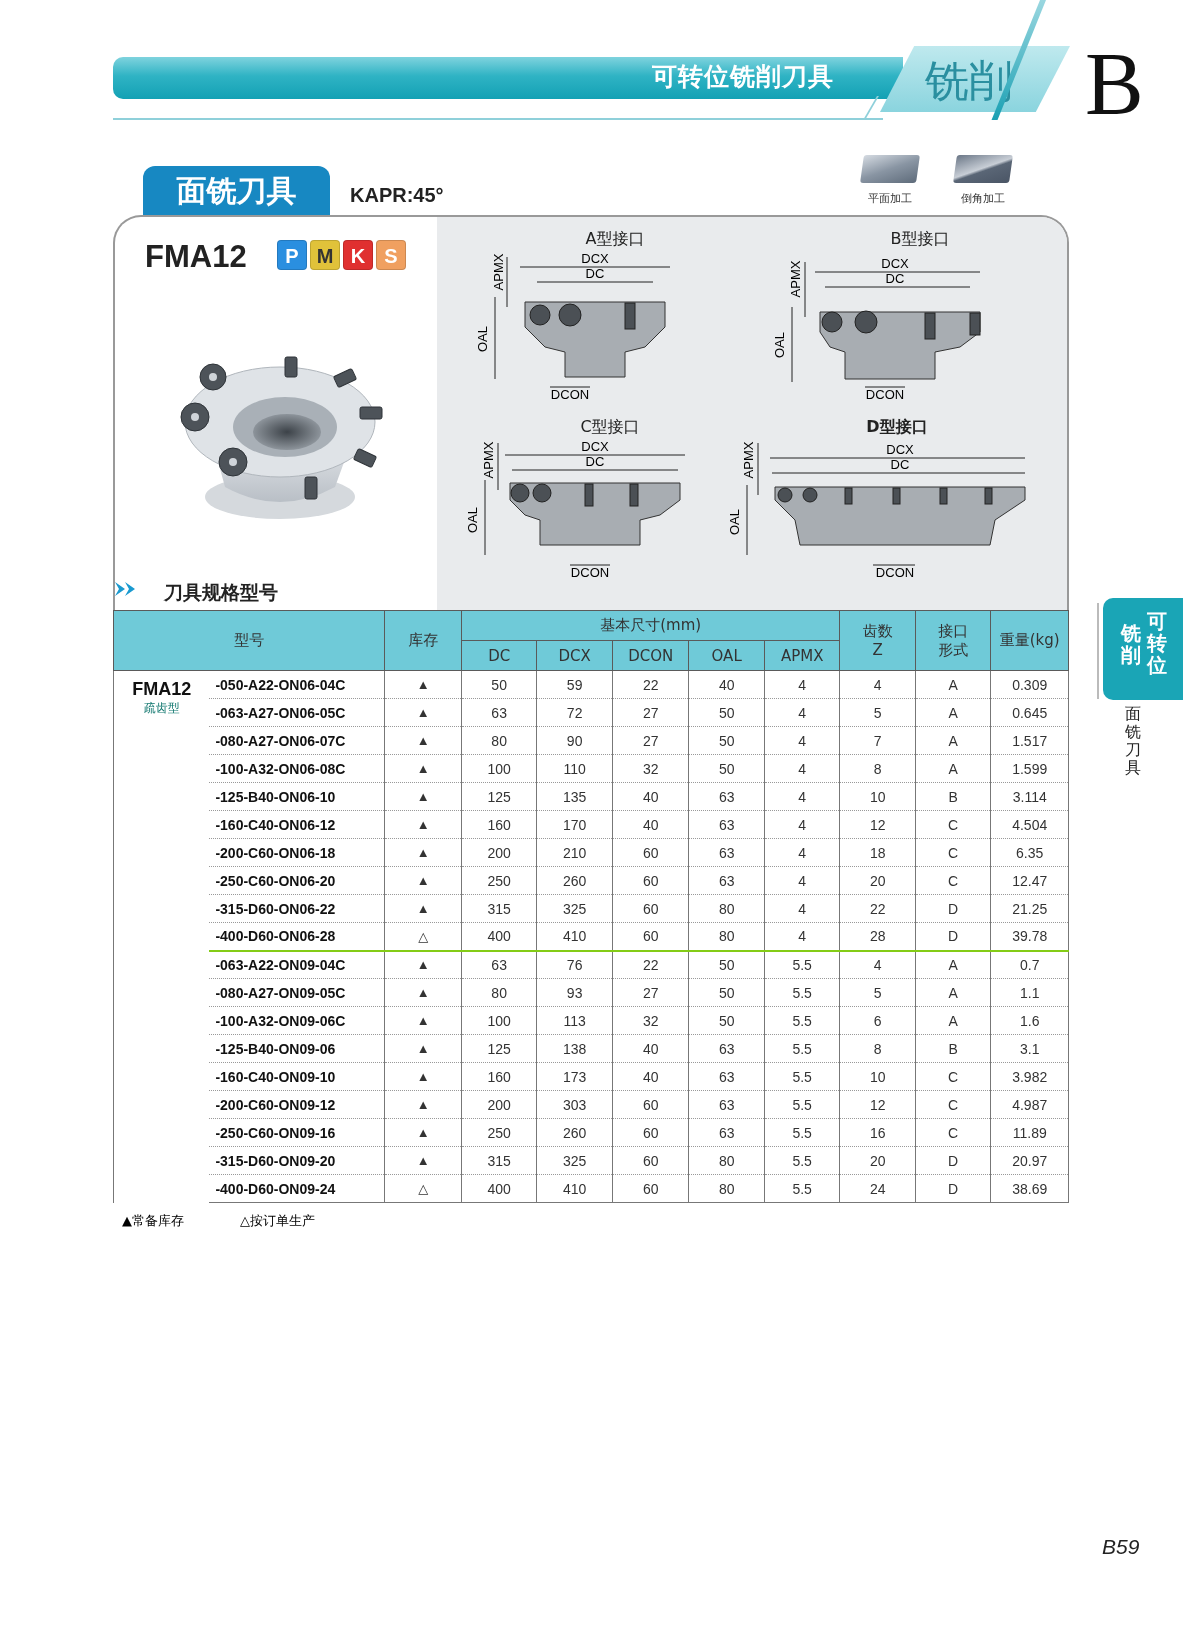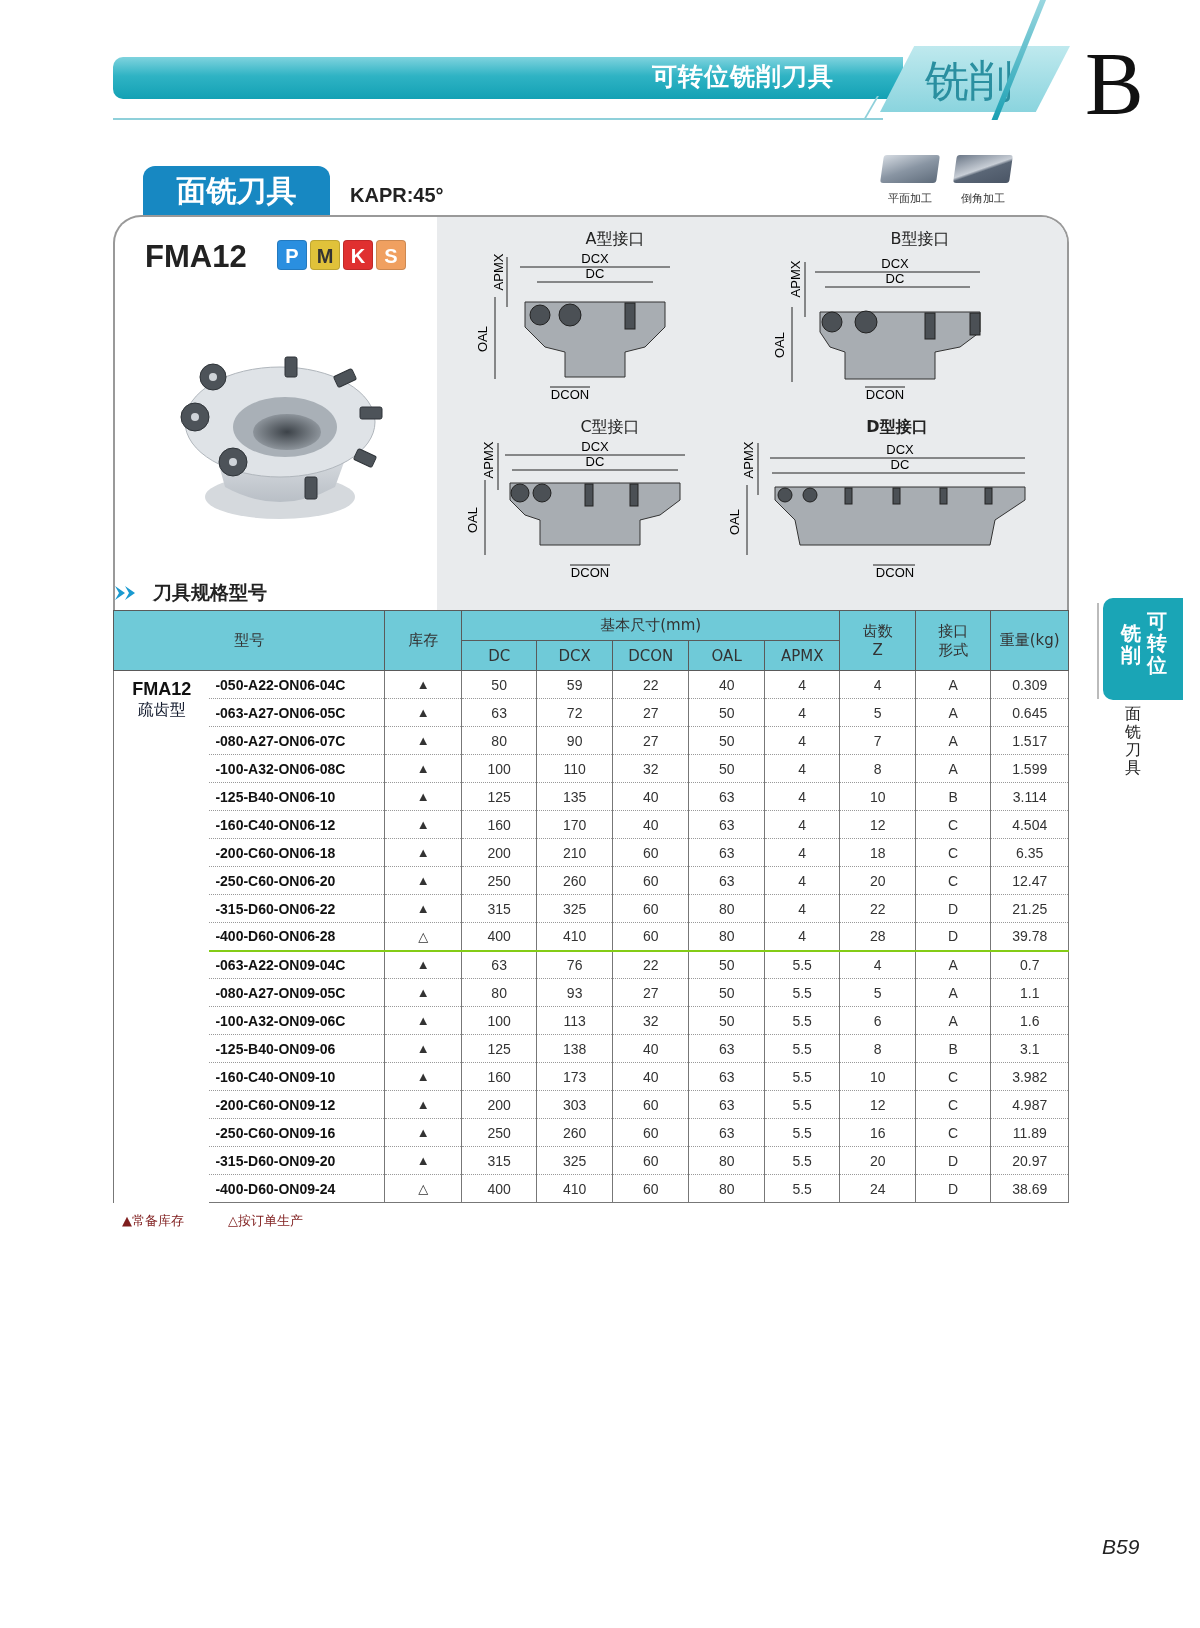--- a/index.html
+++ b/index.html
@@ -34,36 +34,36 @@
   .mat-badges { position: absolute; left: 162px; top: 23px; display: flex; gap: 3px; }
   .mat { width: 30px; height: 30px; border-radius: 4px; color: #fff; font-weight: bold; font-size: 20px; text-align: center; line-height: 30px; border: 1px solid rgba(0,0,0,0.15); }
 
   
   .product { position: absolute; left: 40px; top: 95px; width: 240px; height: 220px; }
 
   
   .diag { position: absolute; width: 300px; height: 180px; }
   .diag-title { position: absolute; width: 100%; text-align: center; font-size: 16px; color: #222; font-family: "DejaVu Sans", sans-serif; }
 
-  .specs-heading { position: absolute; left: 113px; top: 580px; display: flex; align-items: center; gap: 12px; }
+  .specs-heading { position: absolute; left: 113px; top: 580px; display: flex; gap: 23px; }
   .specs-heading .txt { font-size: 19px; font-weight: bold; color: #222; font-family: "DejaVu Sans", sans-serif; }
 
   
   table.spec { position: absolute; left: 113px; top: 610px; width: 956px; border-collapse: collapse; font-size: 14px; }
   table.spec th { background: #6fcad8; color: #333; font-weight: normal; border: 1px solid #5a5a5a; font-family: "DejaVu Sans", sans-serif; font-size: 15px; }
   table.spec td { text-align: center; height: 28px; border-left: 1px solid #777; border-right: 1px solid #777; border-bottom: 1px dotted #999; color: #333; }
   table.spec td.code { text-align: left; font-weight: bold; padding-left: 6px; border-left: none; color: #111; }
   table.spec td.family { border-bottom: none; vertical-align: top; text-align: center; border-right: none; }
   table.spec tr.group-start td:not(.family) { border-top: 2px solid #84cc16; }
   table.spec tr.last td { border-bottom: 1px solid #777; }
   .fam-name { font-weight: bold; font-size: 18px; margin-top: 8px; color: #111; }
-  .fam-sub { font-size: 16px; color: #0f172a; font-family: "DejaVu Sans", sans-serif; }
+  .fam-sub { font-size: 12px; color: #0f766e; font-family: "DejaVu Sans", sans-serif; }
   .tri { font-size: 13px; }
 
-  .legend { position: absolute; left: 122px; top: 1212px; font-size: 13px; color: #7f1d1d; display: flex; gap: 44px; font-family: "DejaVu Sans", sans-serif; }
+  .legend { position: absolute; left: 122px; top: 1212px; font-size: 13px; color: #000000; display: flex; gap: 56px; font-family: "DejaVu Sans", sans-serif; }
 
   
   .side-line { position: absolute; left: 1097px; top: 603px; width: 2px; height: 96px; background: #bbb; }
   .side-tab { position: absolute; left: 1103px; top: 598px; width: 80px; height: 102px; background: #1aa5b6; border-radius: 10px 0 0 10px; color: #fff; font-weight: bold; font-size: 20px; font-family: "DejaVu Sans", sans-serif; }
   .side-tab .c1 { position: absolute; left: 44px; top: 12px; width: 22px; line-height: 22px; }
   .side-tab .c2 { position: absolute; left: 18px; top: 24px; width: 22px; line-height: 22px; }
   .side-sub { position: absolute; left: 1125px; top: 705px; width: 18px; font-size: 16px; line-height: 18px; color: #222; font-family: "DejaVu Sans", sans-serif; }
 
   .page-no { position: absolute; left: 1102px; top: 1535px; font-size: 21px; font-style: italic; color: #222; }
 </style>
@@ -75,21 +75,21 @@
 <div class="hdr-tab"></div>
 <div class="hdr-tab-text">铣削</div>
 <div class="hdr-slash"></div>
 <div class="hdr-letter">B</div>
 <div class="hdr-line"></div>
 <div class="hdr-line-slant"></div>
 
 <div class="sec-tab">面铣刀具</div>
 <div class="kapr">KAPR:45°</div>
 
-<div class="op-icon" style="left:880px;">
+<div class="op-icon" style="left:860px;">
   <div class="op-block"></div>
   <div class="op-label">平面加工</div>
 </div>
 <div class="op-icon" style="left:953px;">
   <div class="op-block chamfer"></div>
   <div class="op-label">倒角加工</div>
 </div>
 
 <div class="panel">
   <div class="panel-right"></div>

